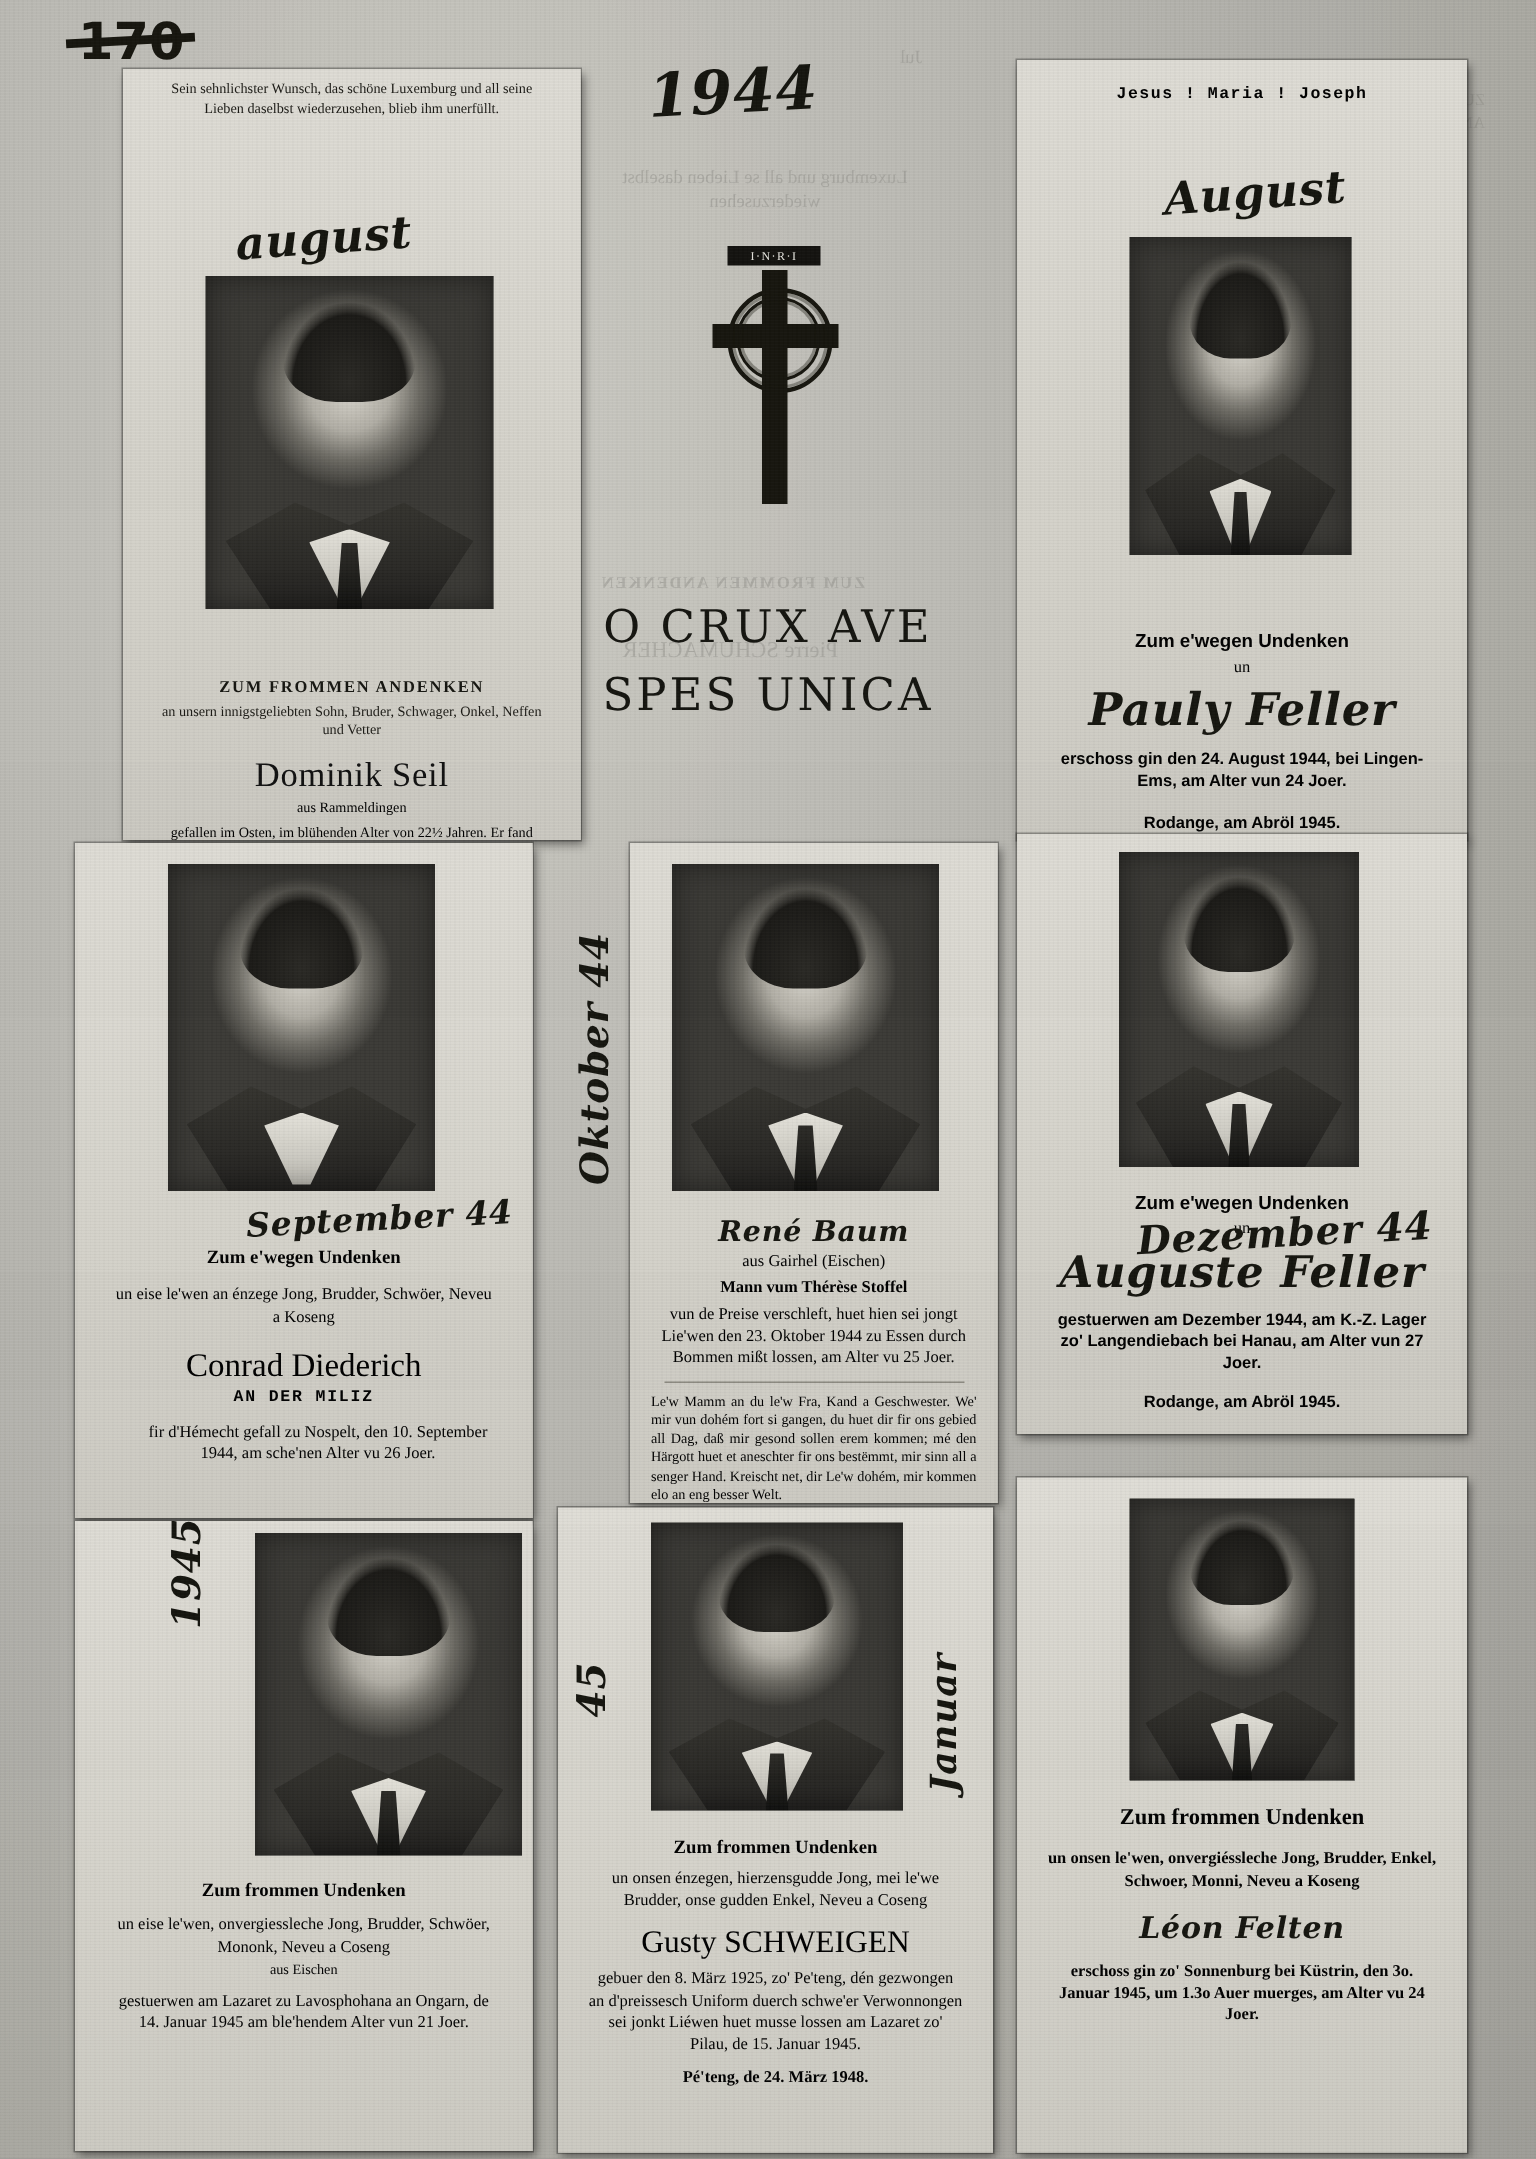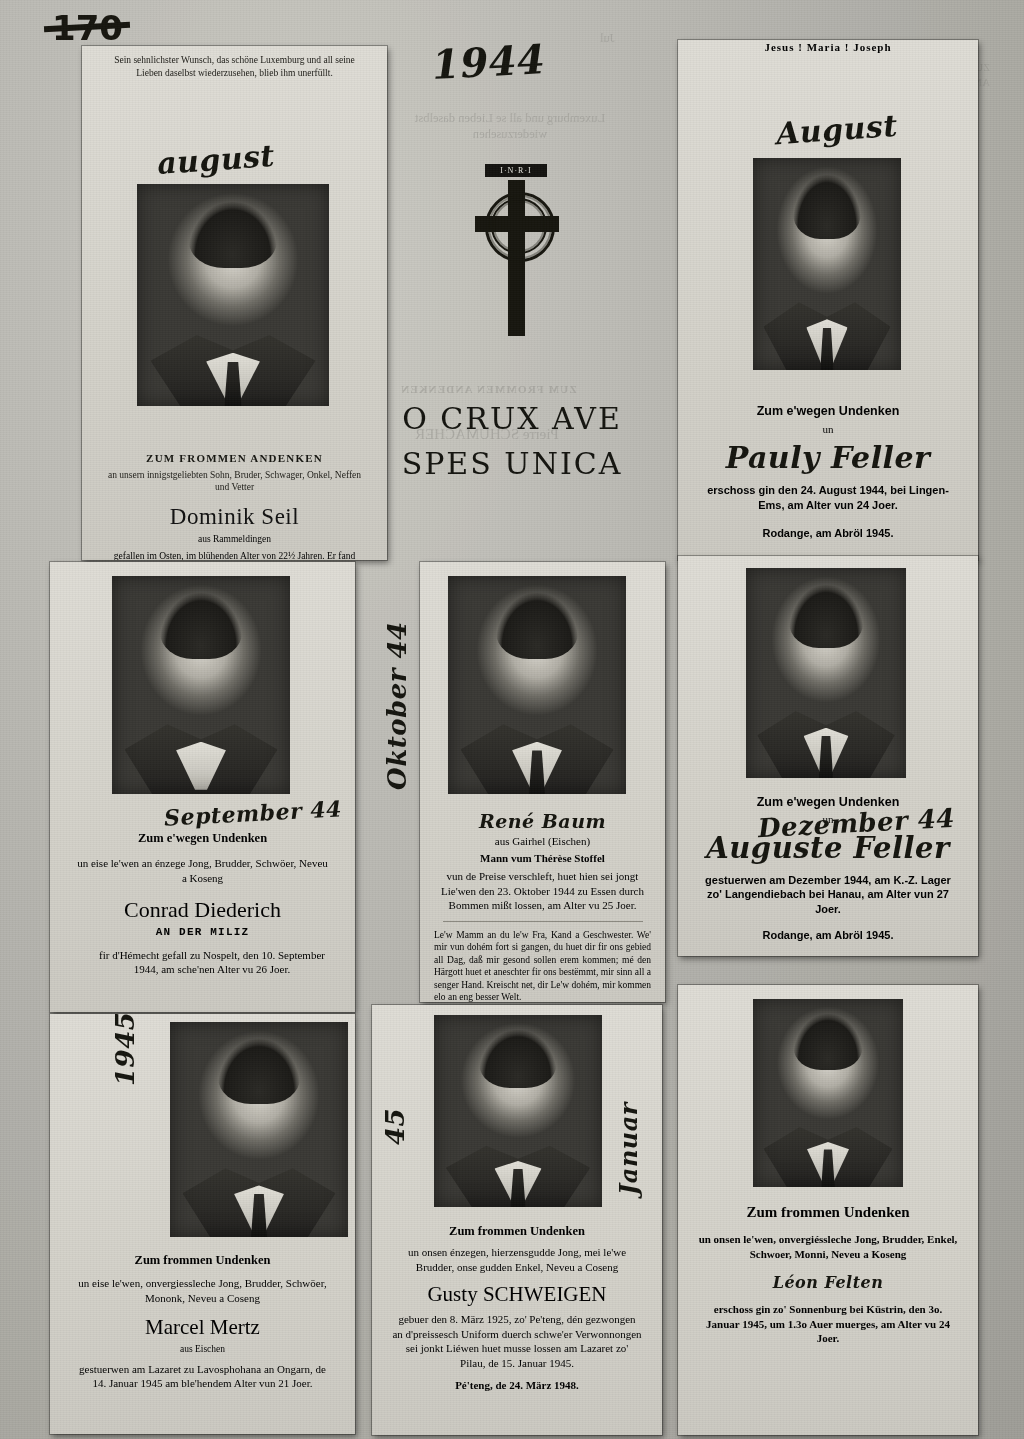--- a/index.html
+++ b/index.html
@@ -175,21 +175,20 @@
     <div class="face"></div>
       <div class="hair"></div>
       <div class="torso"></div>
     <div class="collar"></div>
       <div class="tie"></div>
       <div class="vig"></div>
   </div>
   <div class="hand" style="position:absolute;left:60px;top:72px;font-size:26px;transform:rotate(-90deg);transform-origin:left top;white-space:nowrap;">1945 Januar</div>
   <div class="ctr md bold" style="margin-top:238px;">Zum frommen Undenken</div>
   <div class="ctr sm" style="padding:8px 26px 0;">un eise le'wen, onvergiessleche Jong, Brudder, Schwöer, Mononk, Neveu a Coseng</div>
-  <div class="ctr" style="padding-top:10px;font-size:21px;">Marcel Mertz</div>
   <div class="ctr tiny" style="padding-top:3px;">aus Eischen</div>
   <div class="ctr sm" style="padding:6px 26px 0;">gestuerwen am Lazaret zu Lavosphohana an Ongarn, de 14. Januar 1945 am ble'hendem Alter vun 21 Joer.</div>
 </div>
 
 <div class="card paper" style="left:362px;top:46px;width:300px;height:514px;background:transparent;box-shadow:none;">
   <div class="cross-wrap" style="left:115px;top:130px;width:80px;height:160px;">
     <div class="inri" style="left:8px;top:-12px;width:62px;height:13px;line-height:13px;">I·N·R·I</div>
     <div class="crossbar-v" style="left:31px;top:4px;width:17px;height:156px;"></div>
     <div class="crossbar-h" style="left:-2px;top:40px;width:84px;height:16px;"></div>
     <div class="thorns" style="left:8px;top:16px;width:64px;height:64px;"></div>
@@ -230,21 +229,21 @@
   <div class="hand" style="position:absolute;left:8px;top:140px;font-size:26px;transform:rotate(-90deg);transform-origin:left top;">45</div>
   <div class="hand" style="position:absolute;left:242px;top:190px;font-size:24px;transform:rotate(-90deg);transform-origin:left top;white-space:nowrap;">Januar</div>
   <div class="ctr md bold" style="margin-top:218px;">Zum frommen Undenken</div>
   <div class="ctr sm" style="padding:6px 26px 0;">un onsen énzegen, hierzensgudde Jong, mei le'we Brudder, onse gudden Enkel, Neveu a Coseng</div>
   <div class="ctr" style="padding-top:8px;font-size:21px;">Gusty SCHWEIGEN</div>
   <div class="ctr sm" style="padding:5px 20px 0;">gebuer den 8. März 1925, zo' Pe'teng, dén gezwongen an d'preissesch Uniform duerch schwe'er Verwonnongen sei jonkt Liéwen huet musse lossen am Lazaret zo' Pilau, de 15. Januar 1945.</div>
   <div class="ctr sm bold" style="padding-top:8px;">Pé'teng, de 24. März 1948.</div>
 </div>
 
 <div class="card paper" style="left:678px;top:40px;width:300px;height:520px;">
-  <div class="ctr sm bold" style="padding-top:0;letter-spacing:1px;">Jesus !    Maria !    Joseph</div>
+  <div class="ctr sm bold" style="padding-top:16px;letter-spacing:1px;font-family:Liberation Mono, monospace;">Jesus !    Maria !    Joseph</div>
   <div class="hand" style="position:absolute;left:98px;top:72px;font-size:30px;transform:rotate(-4deg);">August</div>
   <div class="portrait" style="left:75px;top:118px;width:148px;height:212px;position:absolute;">
     <div class="face"></div>
       <div class="hair"></div>
       <div class="torso"></div>
     <div class="collar"></div>
       <div class="tie"></div>
       <div class="vig"></div>
   </div>
   <div class="ctr md bold sans" style="margin-top:348px;">Zum e'wegen Undenken</div>
@@ -275,17 +274,17 @@
   <div class="portrait" style="left:75px;top:14px;width:150px;height:188px;position:absolute;">
     <div class="face"></div>
       <div class="hair"></div>
       <div class="torso"></div>
     <div class="collar"></div>
       <div class="tie"></div>
       <div class="vig"></div>
   </div>
   <div class="ctr lg bold" style="margin-top:218px;">Zum frommen Undenken</div>
   <div class="ctr sm bold" style="padding:10px 20px 0;">un onsen le'wen, onvergiéssleche Jong, Brudder, Enkel, Schwoer, Monni, Neveu a Koseng</div>
-  <div class="ctr hand" style="padding-top:12px;font-size:16px;">Léon Felten</div>
+  <div class="ctr hand" style="padding-top:12px;font-size:20px;">Léon Felten</div>
   <div class="ctr sm bold" style="padding:10px 18px 0;">erschoss gin zo' Sonnenburg bei Küstrin, den 3o. Januar 1945, um 1.3o Auer muerges, am Alter vu 24 Joer.</div>
 </div>
 
 <div id="grain"></div>
 
 </body></html>

